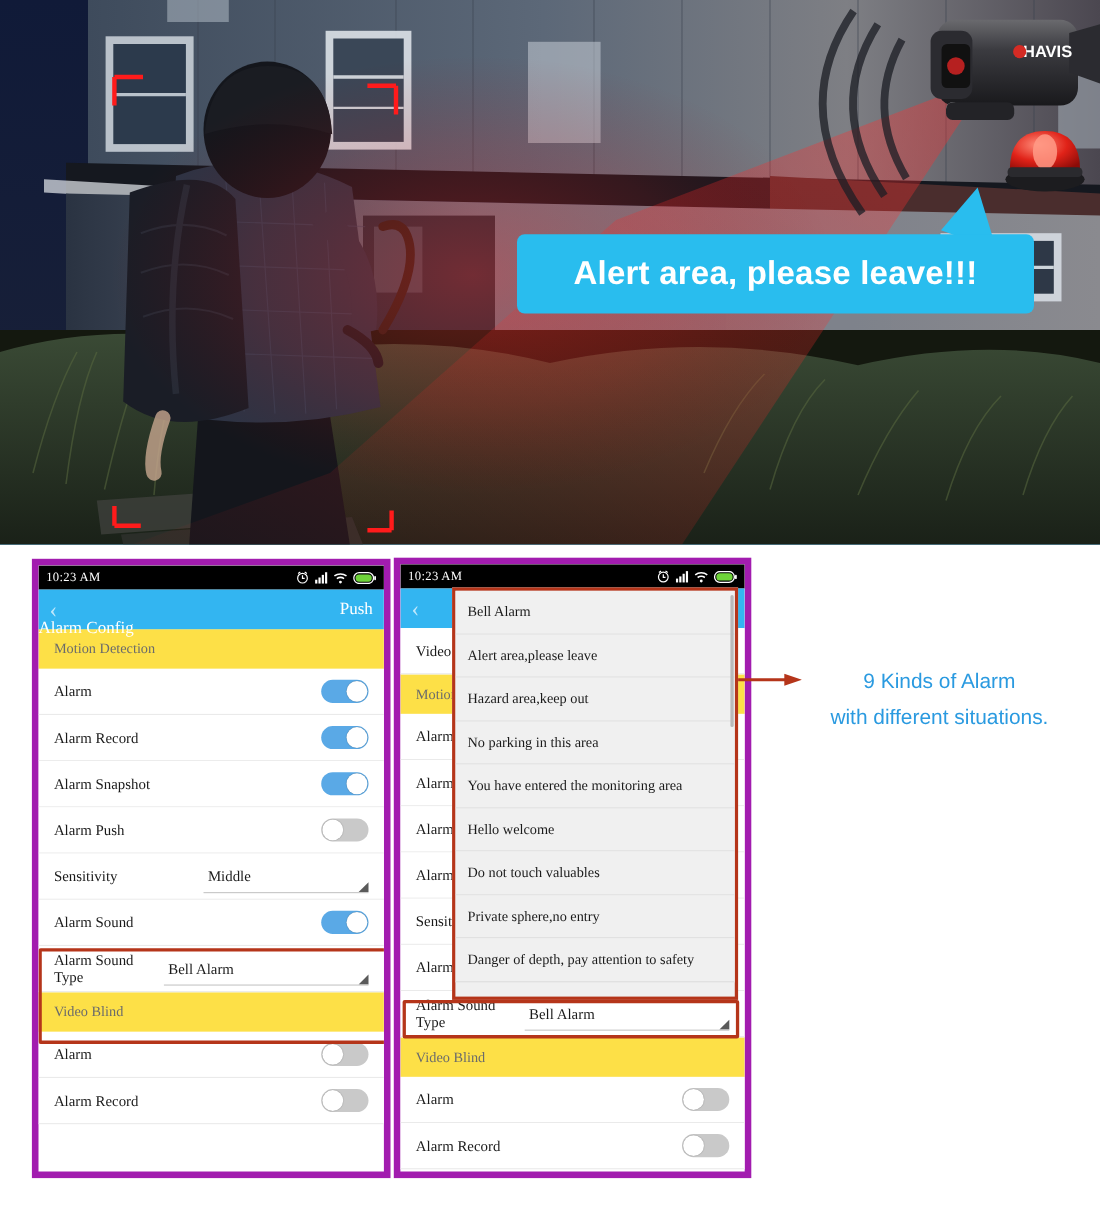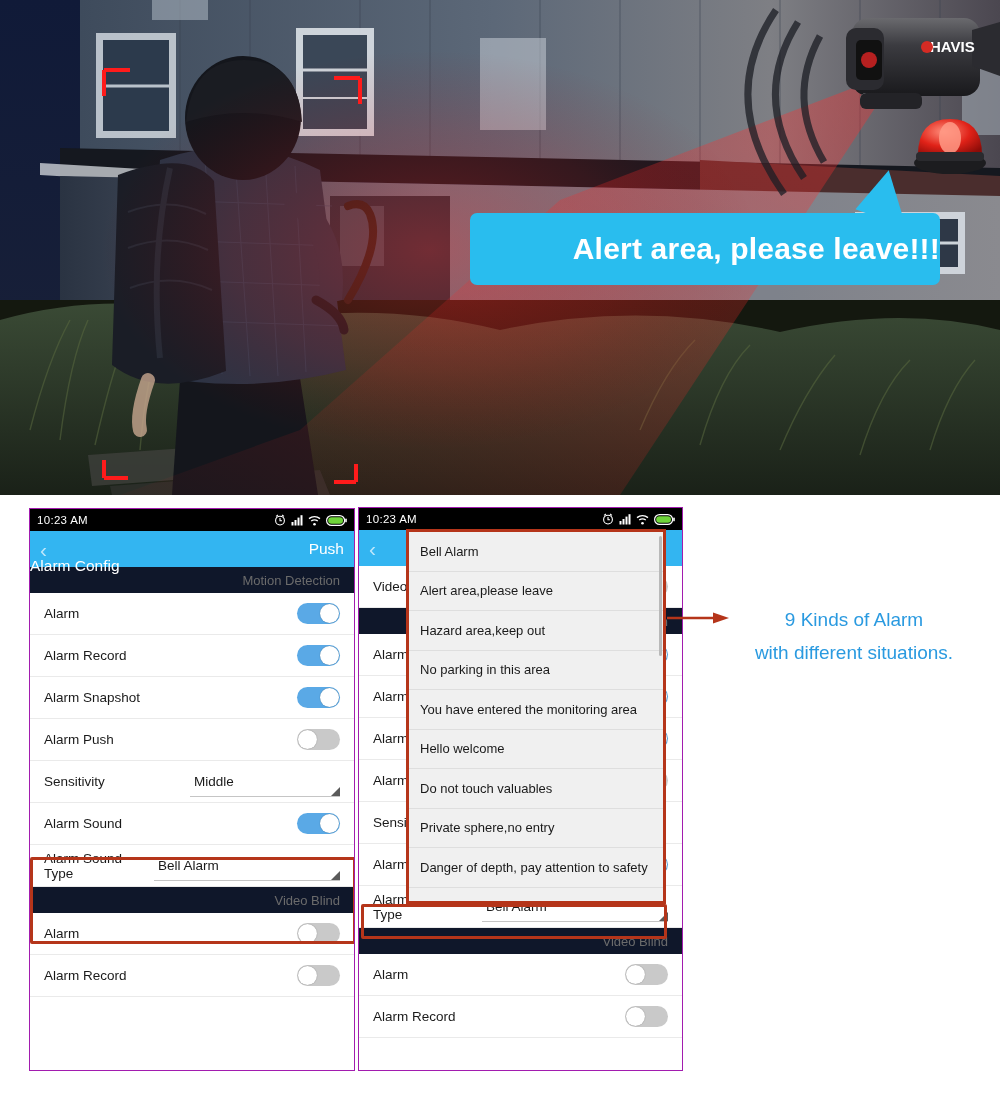--- a/index.html
+++ b/index.html
@@ -18,21 +18,21 @@
     background: #0ea5e9;
   }
   .hero svg { position: absolute; left: 0; top: 0; }
 
   .speech-bubble {
     position: absolute;
     left: 470px; top: 213px;
     width: 470px; height: 72px;
     background: #29bdee;
     border-radius: 7px;
-    display: flex; align-items: center; justify-content: flex-end;
+    display: flex; align-items: center; justify-content: center;
   }
   .speech-bubble .bubble-text {
     color: #ffffff;
     font-size: 30px;
     font-weight: bold;
     letter-spacing: .2px;
     white-space: nowrap;
   }
   .bubble-tail {
     position: absolute;
@@ -41,22 +41,23 @@
     border-left: 18px solid transparent;
     border-right: 36px solid transparent;
     border-bottom: 48px solid #29bdee;
     transform: rotate(20deg);
   }
 
   
   .phone {
     position: absolute;
     background: #ffffff;
-    border: 1px solid #a21caf;
+    border: 6px solid #a21caf;
     overflow: hidden;
+    font-family: Liberation Serif, serif;
   }
   #phone-left  { left: 29px;  top: 508px; width: 326px; height: 563px; }
   #phone-right { left: 358px; top: 507px; width: 325px; height: 564px; }
 
   .statusbar {
     height: 22px;
     background: #000000;
     display: flex; align-items: center;
     padding: 0 7px;
     color: #ffffff;
@@ -89,27 +90,26 @@
     height: 42px;
     display: flex; align-items: center;
     padding: 0 14px;
     background: #ffffff;
     border-bottom: 1px solid #eaeaea;
     position: relative;
   }
   .row .row-label { font-size: 13.5px; color: #1a1a1a; }
 
   .section-head {
-    height: 26px;
+    height: 36px;
     display: flex; align-items: center;
     padding: 0 14px;
-    background: #0f172a;
+    background: #fde047;
     font-size: 13px;
     color: #6b6b6b;
-    justify-content: flex-end;
   }
 
   
   .toggle {
     margin-left: auto;
     width: 43px; height: 21px;
     border-radius: 11px;
     position: relative;
     flex: 0 0 auto;
   }

